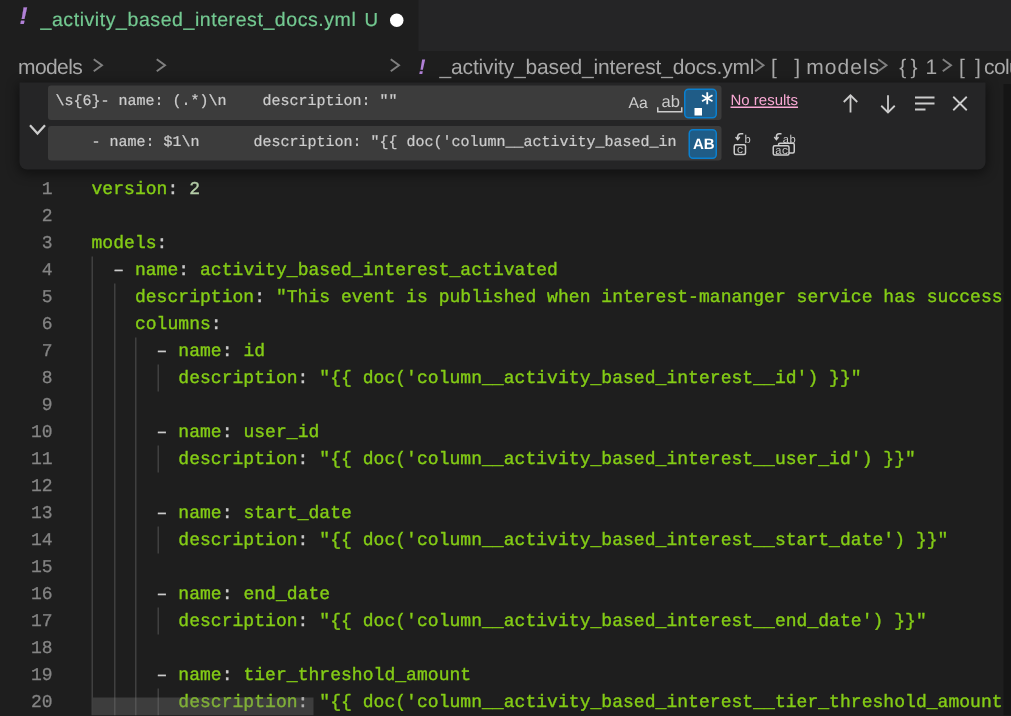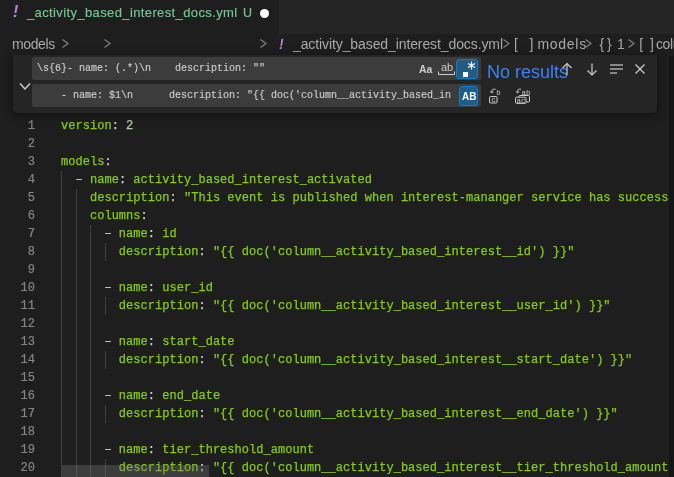--- a/index.html
+++ b/index.html
@@ -120,36 +120,36 @@
   <div class="ig" style="left:105px; top:459px; height:18px;"></div>
   <div class="abs" id="hscroll"></div>
   <div class="abs" id="strip"></div>
   <div class="abs" id="fw">
     <svg class="abs" style="left:6px; top:26.5px;" width="12" height="9">
       <path d="M1 1.5 L6 7 L11 1.5" stroke="#cccccc" stroke-width="1.5" fill="none"></path>
     </svg>
     <div class="inp" style="top:2px;"><span style="padding-left:5px;">\s{6}- name: (.*)\n    description: ""</span></div>
     <div class="inp" style="top:29px;"><span style="padding-left:5px;">    - name: $1\n      description: "{{ doc('column__activity_based_in</span></div>
 
-    <span class="abs" style="left:406px; top:8px; font-size:10.5px; color:#cccccc;font-weight:bold;">Aa</span>
+    <span class="abs" style="left:406px; top:8px; font-size:10.5px; color:#cccccc;">Aa</span>
     <svg class="abs" style="left:424px; top:7px;" width="19" height="14">
       <text x="4" y="9" font-family="Liberation Sans" font-size="11" fill="#cccccc">ab</text>
       <path d="M1.5 9.5 V12.5 H17.5 V9.5" stroke="#cccccc" stroke-width="1" fill="none"></path>
     </svg>
     <div class="optbtn" style="left:443px; top:4px; width:22px; height:20px;">
       <span class="abs" style="left:5.5px; top:11.5px; width:5px; height:5px; background:#ffffff;"></span>
       <svg class="abs" style="left:10px; top:1px;" width="9" height="9">
         <g stroke="#ffffff" stroke-width="1.2">
           <path d="M4.5 0.5 V8.5"></path>
           <path d="M1 2.5 L8 6.5"></path>
           <path d="M8 2.5 L1 6.5"></path>
         </g>
       </svg>
     </div>
-    <span class="abs" style="left:474px; top:6.5px; font-size:18px; color:#3b82f6;">No results</span>
+    <span class="abs" style="left:474px; top:6.5px; font-size:10px; color:#f9a8d4;text-decoration:underline;">No results</span>
     <svg class="abs" style="left:548px; top:7px;" width="12" height="14">
       <g stroke="#cccccc" stroke-width="1.2" fill="none">
         <path d="M6 1.5 V13"></path>
         <path d="M1.5 6 L6 1.5 L10.5 6"></path>
       </g>
     </svg>
     <svg class="abs" style="left:573px; top:7px;" width="12" height="14">
       <g stroke="#cccccc" stroke-width="1.2" fill="none">
         <path d="M6 1.5 V13"></path>
         <path d="M1.5 8.5 L6 13 L10.5 8.5"></path>

